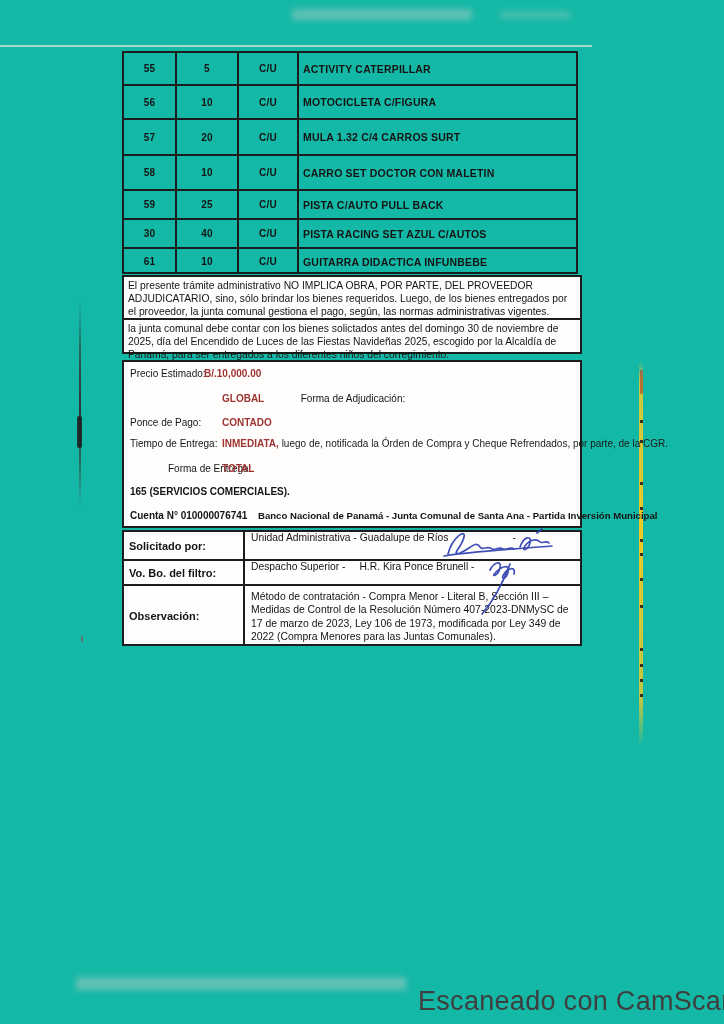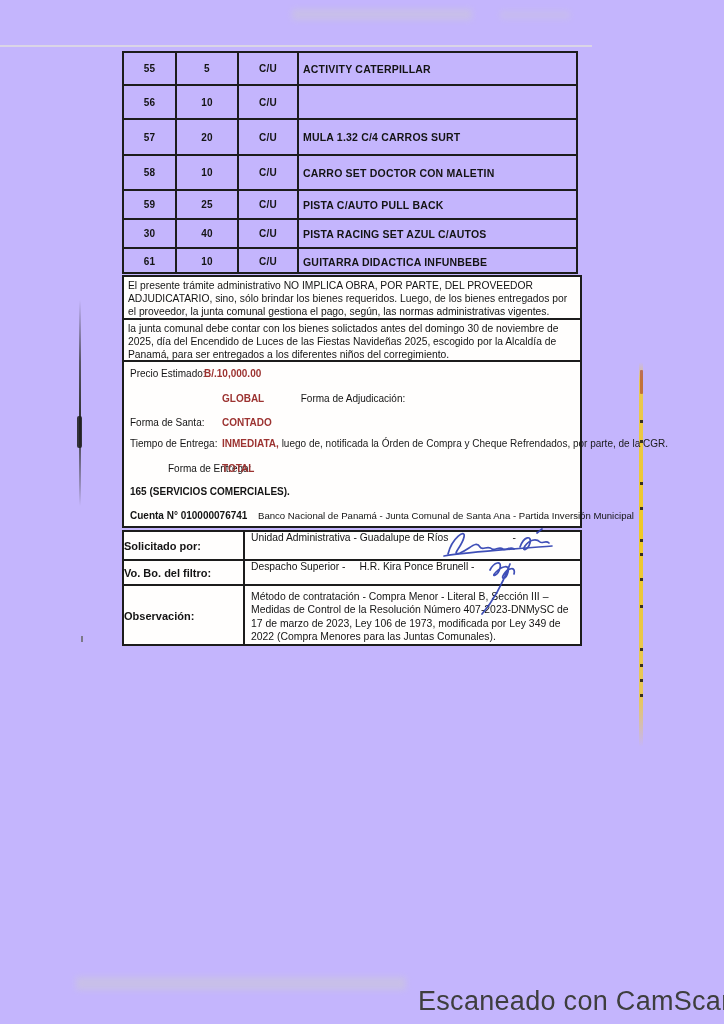--- a/index.html
+++ b/index.html
@@ -1,21 +1,21 @@
 <!DOCTYPE html>
 <html><head>
 <meta charset="utf-8">
 <style>
   * { box-sizing: border-box; margin: 0; padding: 0; }
   html,body { background:#ffffff; }
   .page {
     position: relative;
     width: 724px;
     height: 1024px;
-    background: #c4b5fd;
+    background: #14b8a6;
     overflow: hidden;
     font-family: "Liberation Sans", sans-serif;
     color: #141414;
   }
 
   
   .items-table {
     position: absolute;
     left: 122px; top: 51px;
     width: 456px; height: 223px;
@@ -45,21 +45,21 @@
   .notice-box {
     position: absolute;
     left: 122px; width: 460px;
     border: 2px solid #1c1c1c;
     padding: 2px 4px 2px 4px;
     font-size: 10.3px;
     line-height: 13.2px;
     background: #fffefd;
   }
   #notice1 { top: 275px; height: 45px; }
-  #notice2 { top: 318px; height: 44px; }
+  #notice2 { top: 318px; height: 36px; }
 
   
   .details-box {
     position: absolute;
     left: 122px; top: 360px;
     width: 460px; height: 168px;
     border: 2px solid #1c1c1c;
     background: #fffefd;
   }
   .detail-line { position: absolute; left: 6px; right: 4px; font-size: 10px; white-space: nowrap; }
@@ -67,38 +67,39 @@
   .detail-value { position: absolute; left: 92px; font-weight: bold; color: #9c3331; }
   .detail-extra { color: #1a1a1a; font-weight: normal; }
   #dl0 { top: 6px; }   #dl0 .detail-value { left: 74px; }
   #dl1 { top: 31px; text-align: center; }
   #dl2 { top: 55px; }
   #dl3 { top: 76px; }  #dl3 .detail-value { white-space: nowrap; }
   #dl4 { top: 101px; padding-left: 38px; }
   #budget-line { position: absolute; left: 6px; top: 124px; font-size: 10px; font-weight: bold; }
   #account-line { position: absolute; left: 6px; top: 148px; font-size: 10px; }
   #account-line .acct-no { font-weight: bold; }
-  #account-line .acct-detail { position: absolute; left: 128px; top: 0; font-weight: normal; font-size: 9.6px; white-space: nowrap; }
+  #account-line .acct-detail { position: absolute; left: 128px; top: 0; font-weight: bold; font-size: 9.6px; white-space: nowrap; }
 
   
   .approvals-table {
     position: absolute;
     left: 122px; top: 530px;
     width: 460px; height: 116px;
     border: 2px solid #1c1c1c;
     display: grid;
     grid-template-rows: 29px 25px 1fr;
     background: #fffefd;
   }
   .appr-row { display: grid; grid-template-columns: 121px 1fr; border-bottom: 2px solid #1c1c1c; }
   .appr-row:last-child { border-bottom: none; }
   .appr-label {
     border-right: 2px solid #1c1c1c;
     font-weight: bold; font-size: 11px;
     display: flex; align-items: center;
+    padding-left: 5px;
   }
   .appr-value { font-size: 10.3px; display: flex; padding-left: 6px; }
   .appr-value .gap { display: inline-block; width: 14px; }
   .appr-value .dash { display: inline-block; margin-left: 64px; }
   .appr-row.obs .appr-label { align-items: center; }
   .appr-row.obs .appr-value {
     display: block;
     padding: 4px 6px 2px 6px;
     line-height: 13.4px;
     font-size: 10.4px;
@@ -173,20 +174,21 @@
     <div class="items-row">
       <div class="items-cell">55</div>
       <div class="items-cell">5</div>
       <div class="items-cell">C/U</div>
       <div class="items-cell desc">ACTIVITY CATERPILLAR</div>
     </div>
     <div class="items-row">
       <div class="items-cell">56</div>
       <div class="items-cell">10</div>
       <div class="items-cell">C/U</div>
+      <div class="items-cell desc">MOTOCICLETA C/FIGURA</div>
     </div>
     <div class="items-row">
       <div class="items-cell">57</div>
       <div class="items-cell">20</div>
       <div class="items-cell">C/U</div>
       <div class="items-cell desc">MULA 1.32 C/4 CARROS SURT</div>
     </div>
     <div class="items-row">
       <div class="items-cell">58</div>
       <div class="items-cell">10</div>
@@ -219,21 +221,21 @@
   <div class="details-box">
     <div class="detail-line" id="dl0">
       <span class="detail-label">Precio Estimado:</span>
       <span class="detail-value">B/.10,000.00</span>
     </div>
     <div class="detail-line" id="dl1">
       <span class="detail-label">Forma de Adjudicación:</span>
       <span class="detail-value">GLOBAL</span>
     </div>
     <div class="detail-line" id="dl2">
-      <span class="detail-label">Forma de Santa:</span>
+      <span class="detail-label">Ponce de Pago:</span>
       <span class="detail-value">CONTADO</span>
     </div>
     <div class="detail-line" id="dl3">
       <span class="detail-label">Tiempo de Entrega:</span>
       <span class="detail-value"><span>INMEDIATA,</span><span class="detail-extra"> luego de, notificada la Órden de Compra y Cheque Refrendados, por parte, de la CGR.</span></span>
     </div>
     <div class="detail-line" id="dl4">
       <span class="detail-label">Forma de Entrega:</span>
       <span class="detail-value">TOTAL</span>
     </div>

